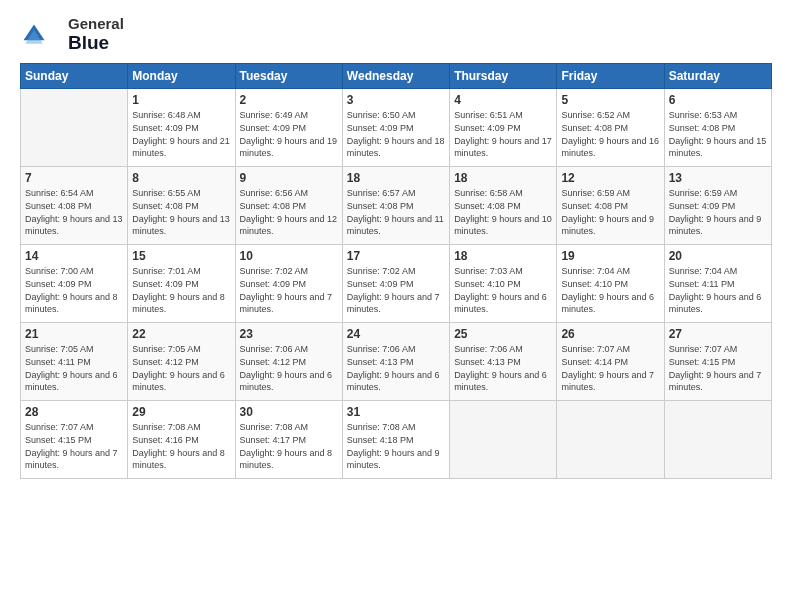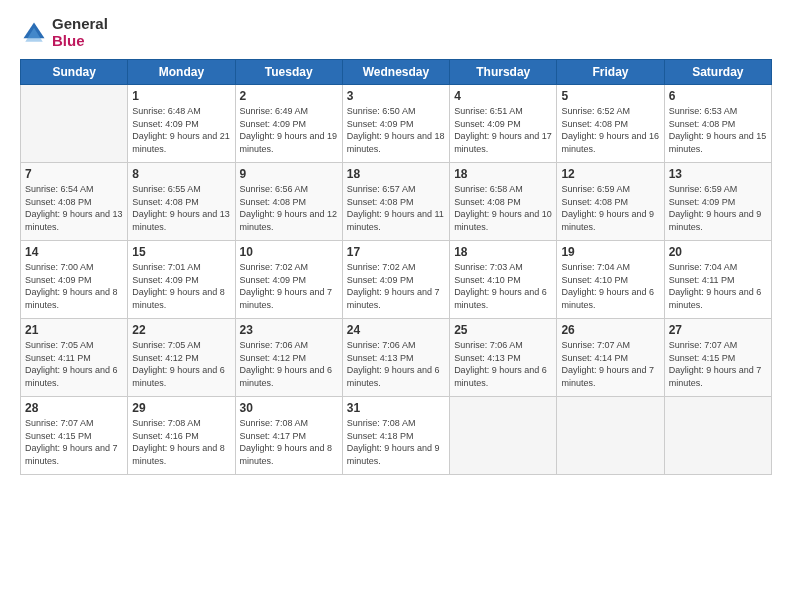--- a/index.html
+++ b/index.html
@@ -18,36 +18,36 @@
     }
     .header {
       display: flex;
       justify-content: space-between;
       align-items: flex-start;
       margin-bottom: 10px;
     }
     .logo {
       display: flex;
       align-items: center;
-      gap: 4px;
+      gap: 20px;
     }
     .logo-text {
       display: flex;
       flex-direction: column;
       line-height: 1.1;
     }
     .logo-general {
       font-size: 15px;
       font-weight: bold;
       color: #333;
     }
     .logo-blue {
-      font-size: 15px;
-      font-weight: bold;
-      color: #be185d;
+      font-size: 19px;
+      font-weight: bold;
+      color: #0f172a;
     }
     .logo-icon {
       width: 28px;
       height: 28px;
     }
     .title-block {
       text-align: right;
     }
     .month-title {
       font-size: 32px;
@@ -63,21 +63,21 @@
       width: 100%;
       border-collapse: collapse;
       table-layout: fixed;
     }
     thead tr th {
       background: #2a6db5;
       color: #fff;
       font-size: 12px;
       font-weight: bold;
       padding: 5px 4px;
-      text-align: center;
+      text-align: left;
       border: 1px solid #1a5a9a;
     }
     tbody tr td {
       border: 1px solid #ccc;
       vertical-align: top;
       padding: 4px 4px 3px 4px;
       height: 78px;
       font-size: 9.5px;
       color: #333;
       background: #fff;

